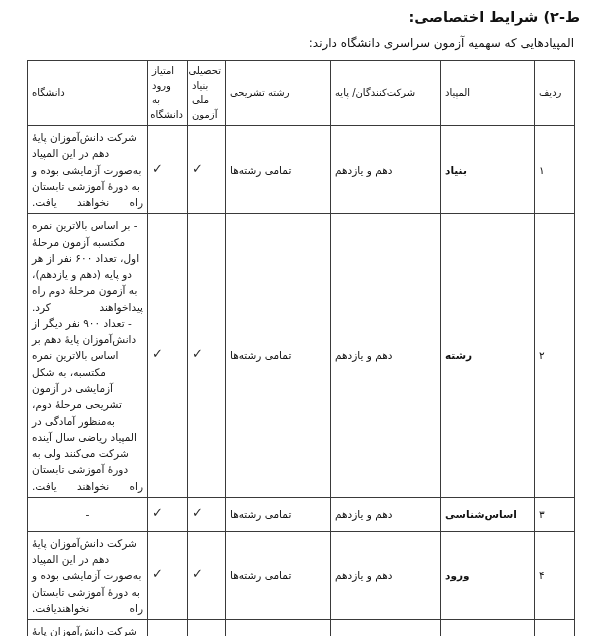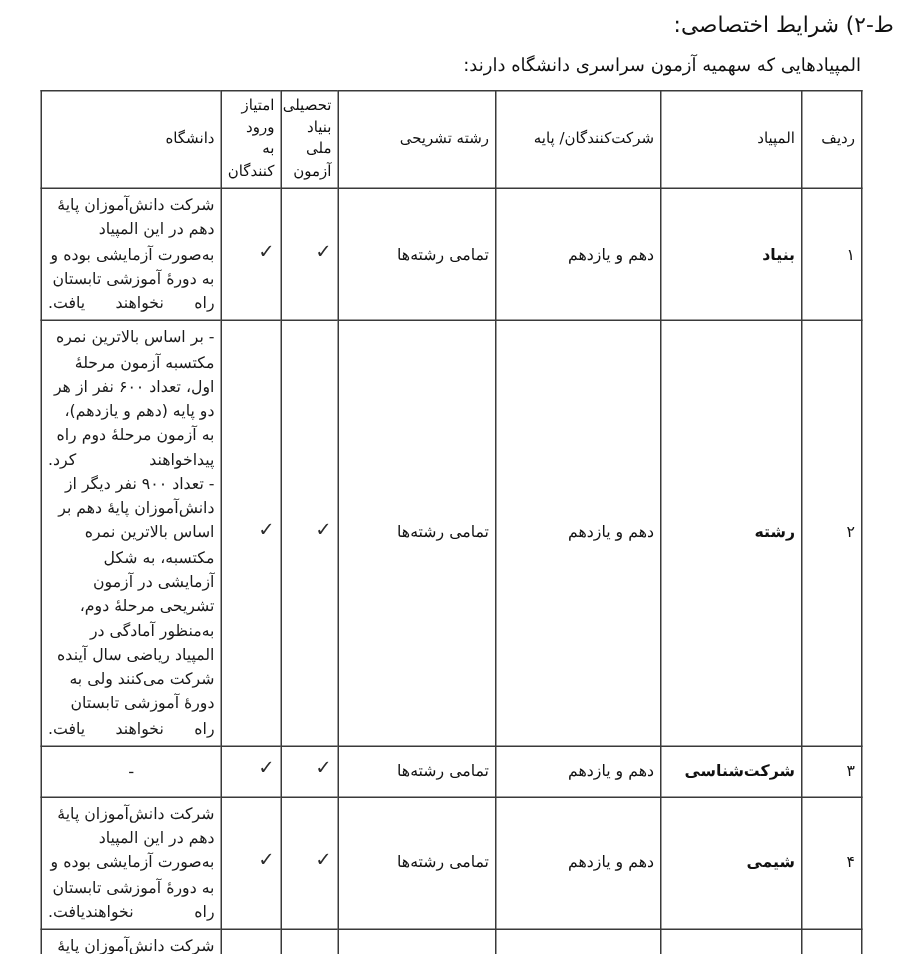--- a/index.html
+++ b/index.html
@@ -20,23 +20,23 @@
     position: relative;
     width: 604px;
     height: 636px;
     box-sizing: border-box;
   }
 
   
   .section-title {
     position: absolute;
     top: 8px;
-    right: 8px;
+    right: 24px;
     font-size: 14.5px;
-    font-weight: normal;
+    font-weight: bold;
     letter-spacing: 0;
     white-space: nowrap;
     line-height: 1.3;
   }
   .section-subtitle {
     position: absolute;
     top: 36px;
     right: 30px;
     font-size: 12px;
     font-weight: normal;
@@ -57,21 +57,21 @@
     table-layout: fixed;
     background: #fff;
   }
   table.olympiad-table th,
   table.olympiad-table td {
     border: 1px solid #3a3a3a;
     vertical-align: middle;
     padding: 3px 4px;
     font-size: 10.5px;
     line-height: 1.55;
-    text-align: right;
+    text-align: left;
   }
   table.olympiad-table thead th {
     height: 48px;
     font-weight: normal;
     font-size: 10px;
     line-height: 1.45;
   }
 
   
   col.c-radif   { width: 40px;  }
@@ -159,21 +159,21 @@
           <th>المپیاد</th>
           <th>شرکت‌کنندگان/ پایه</th>
           <th>رشته تشریحی</th>
           <th class="h-small">
             <div>تحصیلی</div>
             <div>بنیاد ملی</div>
             <div>آزمون</div>
           </th>
           <th class="h-small">
             <div>امتیاز ورود</div>
-            <div>به کنندگان</div>
+            <div>به دانشگاه</div>
           </th>
           <th>دانشگاه</th>
         </tr>
       </thead>
 
       <tbody>
 
         <tr class="r1">
           <td class="cell-radif">۱</td>
           <td class="cell-olymp">بنیاد</td>
@@ -192,31 +192,31 @@
           <td class="cell-check"><span class="check-mark">✓</span></td>
           <td class="cell-check"><span class="check-mark">✓</span></td>
           <td class="cell-remark">
             <p>- بر اساس بالاترین نمره مکتسبه آزمون مرحلهٔ اول، تعداد ۶۰۰ نفر از هر دو پایه (دهم و یازدهم)، به آزمون مرحلهٔ دوم راه پیداخواهند کرد.</p>
             <p>- تعداد ۹۰۰ نفر دیگر از دانش‌آموزان پایهٔ دهم بر اساس بالاترین نمره مکتسبه، به شکل آزمایشی در آزمون تشریحی مرحلهٔ دوم، به‌منظور آمادگی در المپیاد ریاضی سال آینده شرکت می‌کنند ولی به دورهٔ آموزشی تابستان راه نخواهند یافت.</p>
           </td>
         </tr>
 
         <tr class="r3">
           <td class="cell-radif">۳</td>
-          <td class="cell-olymp">شرکت‌شناسی</td>
+          <td class="cell-olymp">اساس‌شناسی</td>
           <td class="cell-part">دهم و یازدهم</td>
           <td class="cell-field">تمامی رشته‌ها</td>
           <td class="cell-check"><span class="check-mark">✓</span></td>
           <td class="cell-check"><span class="check-mark">✓</span></td>
           <td class="cell-remark dash">-</td>
         </tr>
 
         <tr class="r4">
           <td class="cell-radif">۴</td>
-          <td class="cell-olymp">شیمی</td>
+          <td class="cell-olymp">ورود</td>
           <td class="cell-part">دهم و یازدهم</td>
           <td class="cell-field">تمامی رشته‌ها</td>
           <td class="cell-check"><span class="check-mark">✓</span></td>
           <td class="cell-check"><span class="check-mark">✓</span></td>
           <td class="cell-remark">شرکت دانش‌آموزان پایهٔ دهم در این المپیاد به‌صورت آزمایشی بوده و به دورهٔ آموزشی تابستان راه نخواهندیافت.</td>
         </tr>
 
         <tr class="r5">
           <td class="cell-radif">۵</td>
           <td class="cell-olymp">فیزیک</td>

